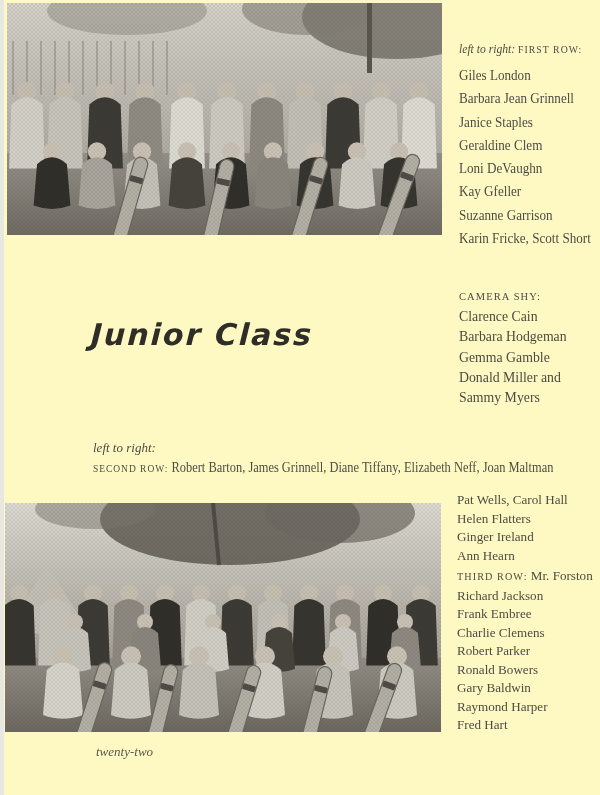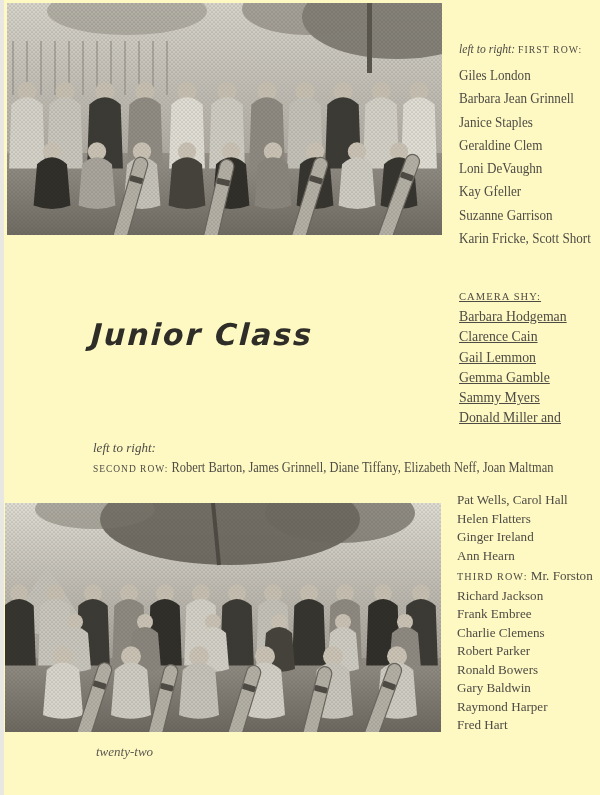--- a/index.html
+++ b/index.html
@@ -16,21 +16,21 @@
   .nowrap{white-space:nowrap;}
 
   .colA{position:absolute;left:455px;top:42px;width:150px;}
   .colA .introline{font-size:12.5px;white-space:nowrap;margin-bottom:7px;
     transform:scaleX(.93);transform-origin:left top;}
   .namesA{font-size:13.8px;line-height:23.3px;white-space:nowrap;
     transform:scaleX(.95);transform-origin:left top;}
 
   .secondRow{position:absolute;left:90px;top:252px;font-size:13.8px;line-height:17.8px;white-space:nowrap;}
 
-  .cameraShy{position:absolute;left:455px;top:291px;font-size:13.8px;text-decoration:underline;}
+  .cameraShy{position:absolute;left:455px;top:291px;font-size:13.8px;}
   .cameraShy .caps{display:block;margin-bottom:5px;}
   .namesC{line-height:20.3px;white-space:nowrap;}
 
   .title{position:absolute;left:87px;top:317px;margin:0;
     font-family:"DejaVu Sans",sans-serif;font-style:italic;font-weight:bold;
     font-size:30px;letter-spacing:2px;color:#2f2d28;transform:skewX(-3deg);}
 
   .midBlock{position:absolute;left:89px;top:439px;font-size:13.8px;line-height:17.2px;}
   .midBlock .ital{font-size:13px;margin-bottom:3px;}
   .sqz{transform:scaleX(.90);transform-origin:left top;}
@@ -127,26 +127,25 @@
       <div>Kay Gfeller</div>
       <div>Suzanne Garrison</div>
       <div>Karin Fricke, Scott Short</div>
     </div>
   </div>
 
 
   <div class="cameraShy">
     <span class="caps">CAMERA SHY:</span>
     <div class="namesC">
+      <div>Clarence Cain</div>
       <div>Barbara Hodgeman</div>
-      <div>Clarence Cain</div>
-      <div>Gail Lemmon</div>
       <div>Gemma Gamble</div>
+      <div>Donald Miller and</div>
       <div>Sammy Myers</div>
-      <div>Donald Miller and</div>
     </div>
   </div>
 
   <h1 class="title">Junior Class</h1>
 
   <div class="midBlock">
     <div class="ital">left to right:</div>
     <div class="nowrap sqz">
       <span class="caps">SECOND ROW:</span>
       <span>Robert Barton, James Grinnell, Diane Tiffany, Elizabeth Neff, Joan Maltman</span>

